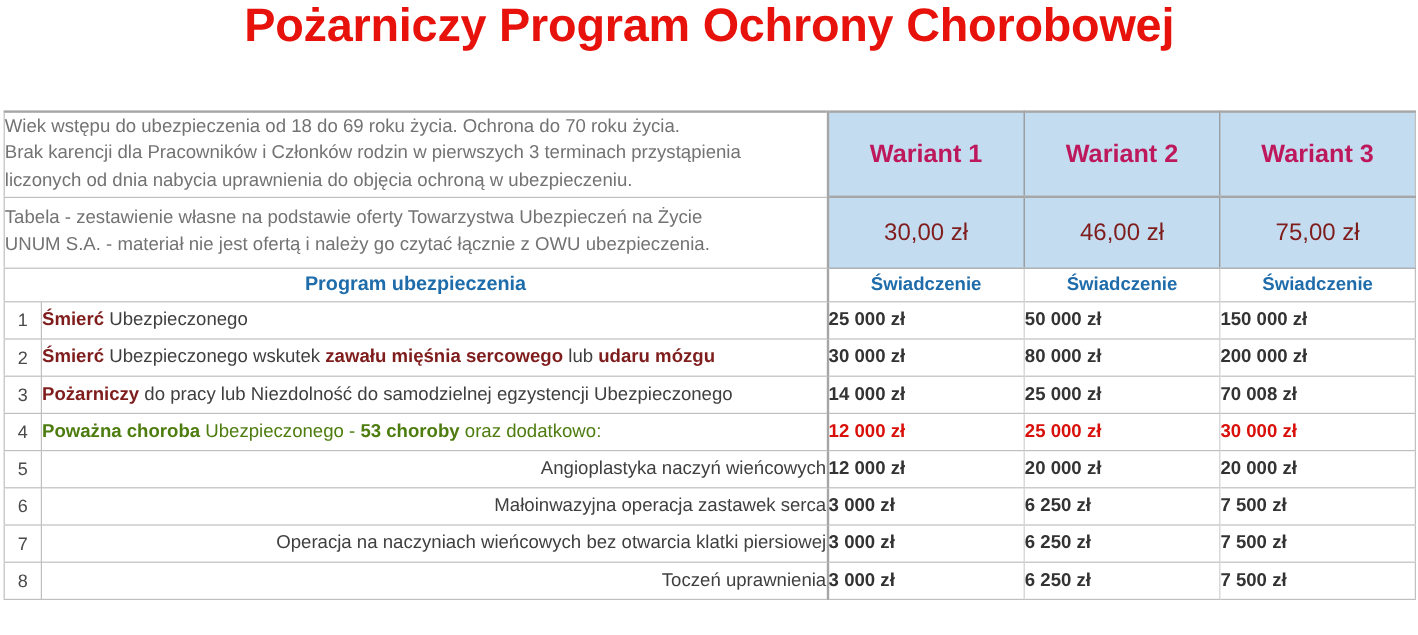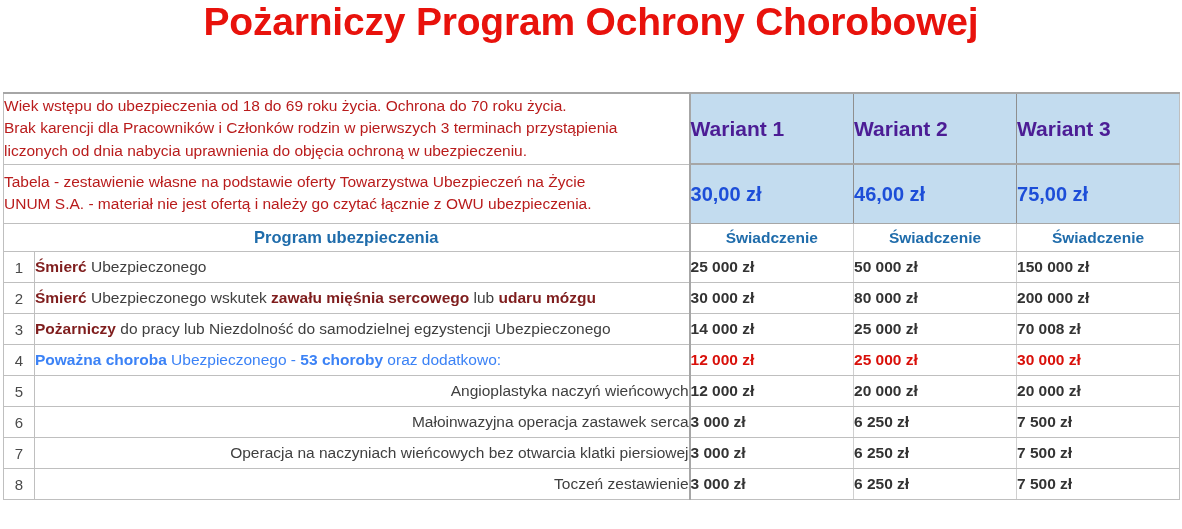--- a/index.html
+++ b/index.html
@@ -61,43 +61,44 @@
   col.c-v2    { width: 163px; }
   col.c-v3    { width: 163px; }
 
   
   .intro-cell {
     border-bottom: 1px solid #bfbfbf;
     border-right: 2px solid #a6a6a6;
     padding: 6px 8px 7px 8px;
     font-size: 15.5px;
     line-height: 1.47;
-    color: #b91c1c;
+    color: #737373;
   }
   .intro-cell .ln { display: block; white-space: nowrap; }
   .intro-cell.second { padding-top: 6px; padding-bottom: 7px; }
 
   
   .vh {
     background: #c3dcef;
     border-bottom: 2px solid #a6a6a6;
     border-left: 1px solid #8f8f8f;
-    text-align: left;
-    font-weight: bold;
-    color: #4c1d95;
+    text-align: center;
+    font-weight: bold;
+    color: #be185d;
     font-size: 21px;
     margin-top: 12px;
   }
   .vh.first { border-left: none; }
   .vprice {
     background: #c3dcef;
     border-bottom: 1px solid #a6a6a6;
     border-left: 1px solid #8f8f8f;
-    font-weight: bold;
-    color: #1d4ed8;
+    text-align: center;
+    font-weight: normal;
+    color: #7f1d1d;
     font-size: 20px;
   }
   .vprice.first { border-left: none; }
 
   
   .scope-head {
     border-bottom: 1px solid #bfbfbf;
     border-right: 2px solid #a6a6a6;
     text-align: center;
     font-weight: bold;
@@ -127,21 +128,21 @@
     border-right: 2px solid #a6a6a6;
     padding: 0 7px;
     font-size: 15.5px;
     color: #3f3f3f;
     white-space: nowrap;
     overflow: hidden;
   }
   .desc.left  { text-align: left; }
   .desc.right { text-align: right; }
   .desc b { font-weight: bold; color: #7f1d1d; }
-  .desc.red, .desc.red b { color: #3b82f6; }
+  .desc.red, .desc.red b { color: #4d7c0f; }
 
   .val {
     border-bottom: 1px solid #bfbfbf;
     border-left: 1px solid #d0d0d0;
     text-align: left;
     font-weight: bold;
     font-size: 15.5px;
     color: #333333;
   }
   .val.first { border-left: none; }
@@ -239,20 +240,20 @@
         </tr>
         <tr class="data">
           <td class="num">7</td>
           <td class="desc right"><span>Operacja na naczyniach wieńcowych bez otwarcia klatki piersiowej</span></td>
           <td class="val first">3 000 zł</td>
           <td class="val">6 250 zł</td>
           <td class="val">7 500 zł</td>
         </tr>
         <tr class="data last-row">
           <td class="num">8</td>
-          <td class="desc right"><span>Toczeń zestawienie</span></td>
+          <td class="desc right"><span>Toczeń uprawnienia</span></td>
           <td class="val first">3 000 zł</td>
           <td class="val">6 250 zł</td>
           <td class="val">7 500 zł</td>
         </tr>
       </tbody>
   </table>
 </div>
 
 </body></html>

